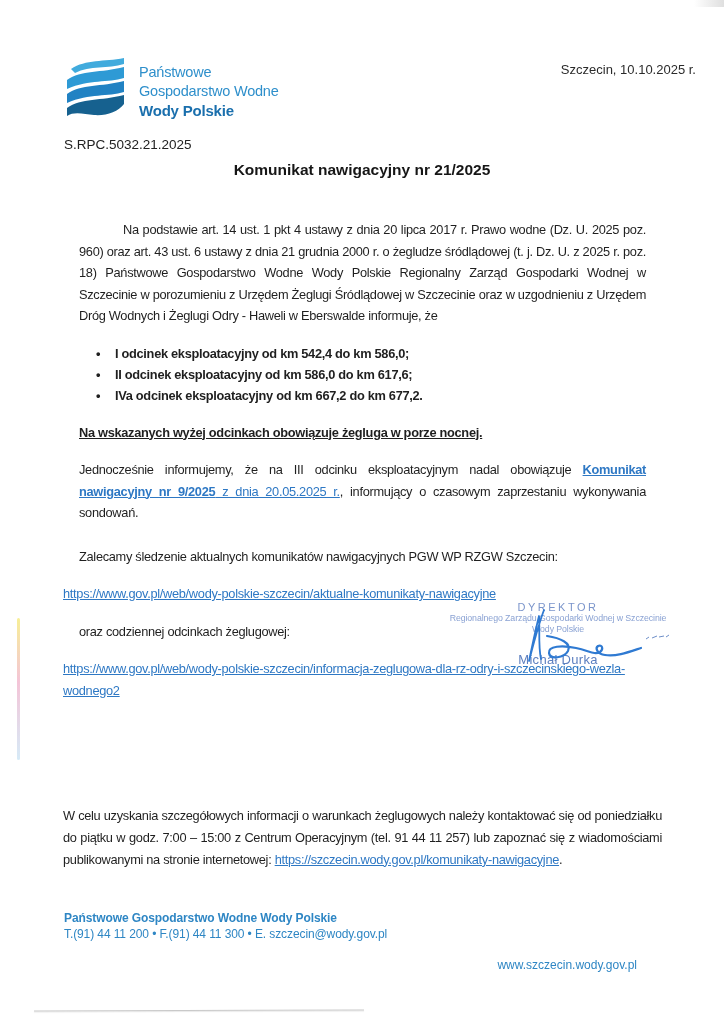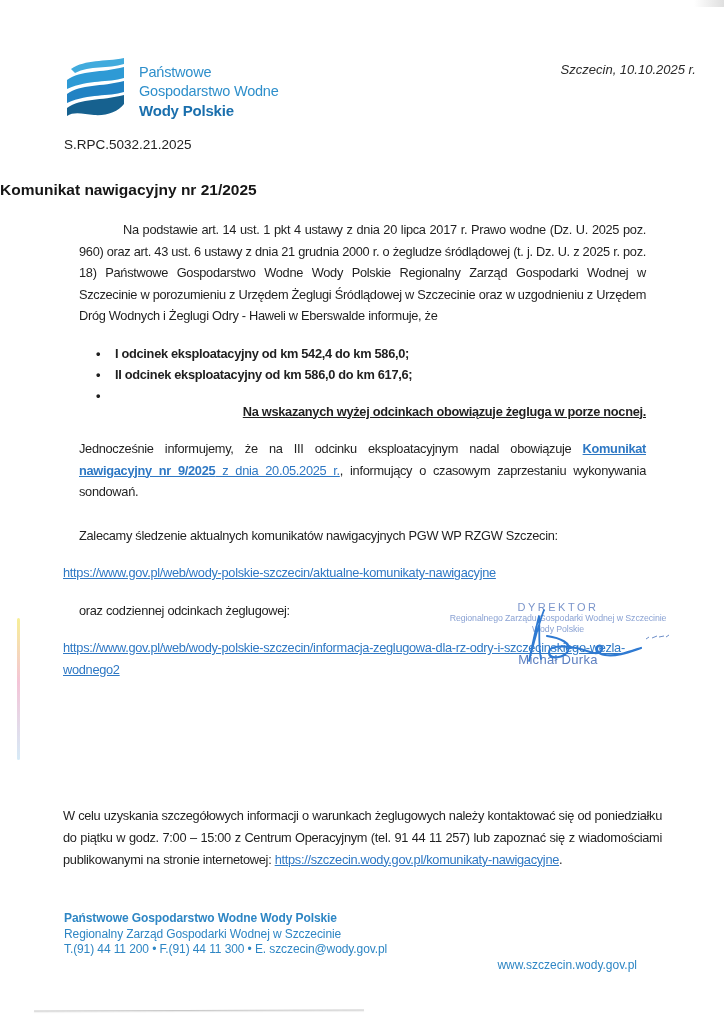--- a/index.html
+++ b/index.html
@@ -4,35 +4,35 @@
 <style>
   html,body{margin:0;padding:0;background:#ffffff;}
   .page{position:relative;width:724px;height:1024px;background:#fff;overflow:hidden;
         font-family:"Liberation Sans",sans-serif;color:#212121;}
 
   
   .logo{position:absolute;left:64px;top:56px;display:flex;gap:13px;align-items:flex-end;}
   .logo-mark{width:62px;height:64px;flex:0 0 auto;}
   .logo-text{padding-top:5px;font-size:14.5px;line-height:19px;color:#2e8fcb;letter-spacing:-0.2px;}
   .logo-text .brand-bold{font-weight:bold;color:#1a6fad;font-size:15px;}
-  .dateline{position:absolute;top:62px;right:28px;font-size:13px;color:#2b2b2b;font-style:italic;}
+  .dateline{position:absolute;top:62px;right:28px;font-size:13px;color:#2b2b2b;}
   .reference{position:absolute;left:64px;top:137px;font-size:13.5px;color:#222;}
-  .doc-title{position:absolute;top:181px;left:0;width:100%;text-align:left;
+  .doc-title{position:absolute;top:161px;left:0;width:100%;text-align:center;
              font-weight:bold;font-size:15.5px;color:#161616;}
 
   
   .content{position:absolute;left:63px;top:203px;width:599px;font-size:12.8px;
            letter-spacing:-0.3px;line-height:21.5px;text-align:justify;color:#1f1f1f;}
   .content p{margin:16px;}
   .intro{text-indent:44px;}
   .bold-note{font-weight:bold;word-spacing:2px;}
   ul.bullets{list-style:none;margin:3px 0 0 0;padding:0;}
   ul.bullets li{position:relative;padding-left:52px;font-weight:bold;line-height:21px;text-align:left;}
   ul.bullets li .dot{position:absolute;left:33px;top:0;}
-  .night-note{text-align:right;font-weight:bold;text-decoration:underline;margin-top:1px;}
+  .night-note{text-align:left;font-weight:bold;text-decoration:underline;margin-top:1px;}
   .also-par{margin-top:1px;}
   a.doclink{color:#2e78c4;text-decoration:underline;cursor:pointer;}
   a.doclink.bold{font-weight:bold;}
   .links-block{margin-top:22px;}
   .links-block p{margin:16px;text-align:left;}
   .url-line{display:block;text-align:left;overflow-wrap:anywhere;}
 
   
   .sig{position:absolute;left:408px;top:601px;width:300px;text-align:center;
        color:#8aa2d3;filter:blur(0.3px);}
@@ -90,20 +90,21 @@
       <li>
         <span class="dot">•</span>
         <span>I odcinek eksploatacyjny od km 542,4 do km 586,0;</span>
       </li>
       <li>
         <span class="dot">•</span>
         <span>II odcinek eksploatacyjny od km 586,0 do km 617,6;</span>
       </li>
       <li>
         <span class="dot">•</span>
+        <span>IVa odcinek eksploatacyjny od km 667,2 do km 677,2.</span>
       </li>
     </ul>
 
     <p class="night-note">Na wskazanych wyżej odcinkach obowiązuje żegluga w porze nocnej.</p>
 
     <p class="also-par">
       <span>Jednocześnie informujemy, że na III odcinku eksploatacyjnym nadal obowiązuje </span><a class="doclink bold">Komunikat nawigacyjny nr 9/2025</a><a class="doclink"> z dnia 20.05.2025 r.</a><span>, informujący o czasowym zaprzestaniu wykonywania sondowań.</span>
     </p>
 
     <div class="links-block">
@@ -138,18 +139,17 @@
   <div class="rainbow"></div>
   <div class="corner-shade"></div>
   <div class="scan-streak"></div>
 
   <p class="contact">
     <span>W celu uzyskania szczegółowych informacji o warunkach żeglugowych należy kontaktować się od poniedziałku do piątku w godz. 7:00 – 15:00 z Centrum Operacyjnym (tel. 91 44 11 257) lub zapoznać się z wiadomościami publikowanymi na stronie internetowej: </span><a class="doclink">https://szczecin.wody.gov.pl/komunikaty-nawigacyjne</a><span>.</span>
   </p>
 
   <div class="footer">
     <div class="org">Państwowe Gospodarstwo Wodne Wody Polskie</div>
-    <div>Regionalny Zarząd Gospodarki Wodnej w Szczecinie</div>
     <div>T.(91) 44 11 200 • F.(91) 44 11 300  • E. szczecin@wody.gov.pl</div>
   </div>
   <div class="footer-site">www.szczecin.wody.gov.pl</div>
 
 </div>
 
 </body></html>

